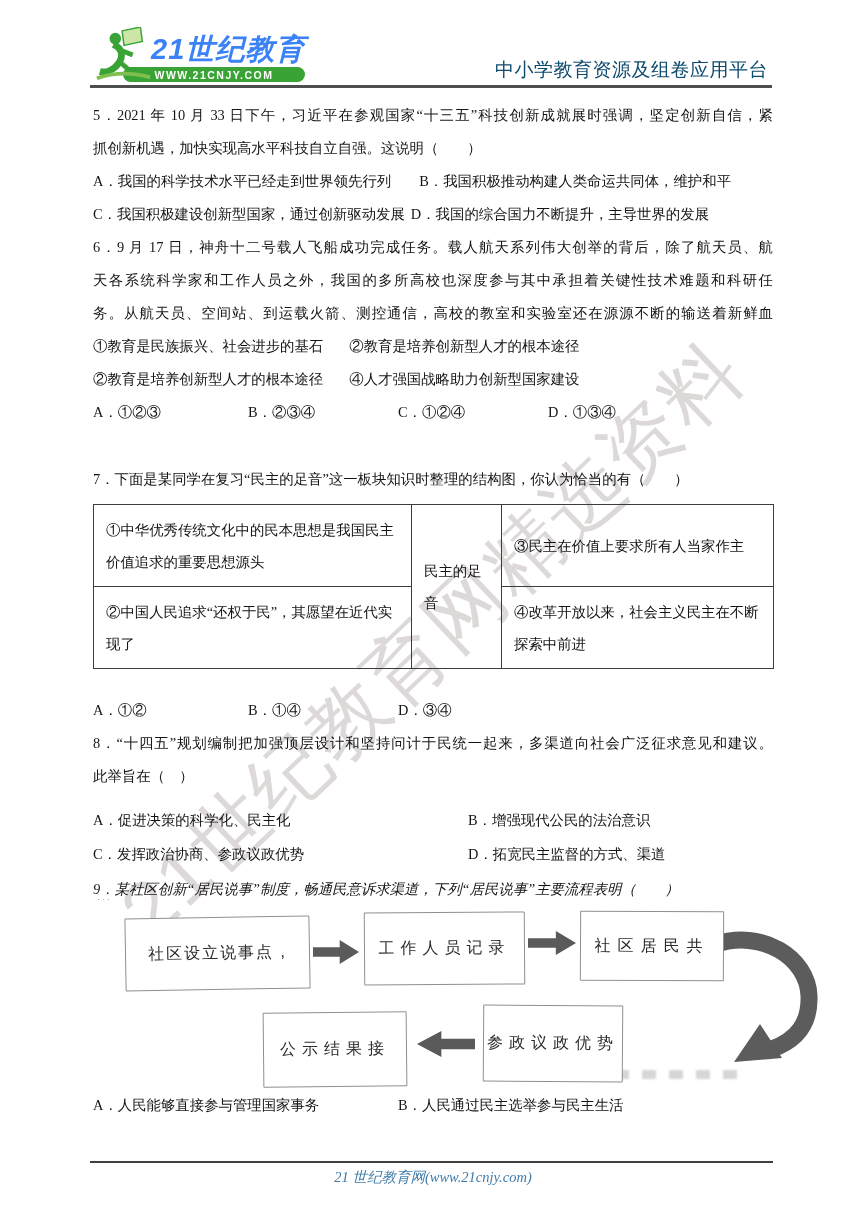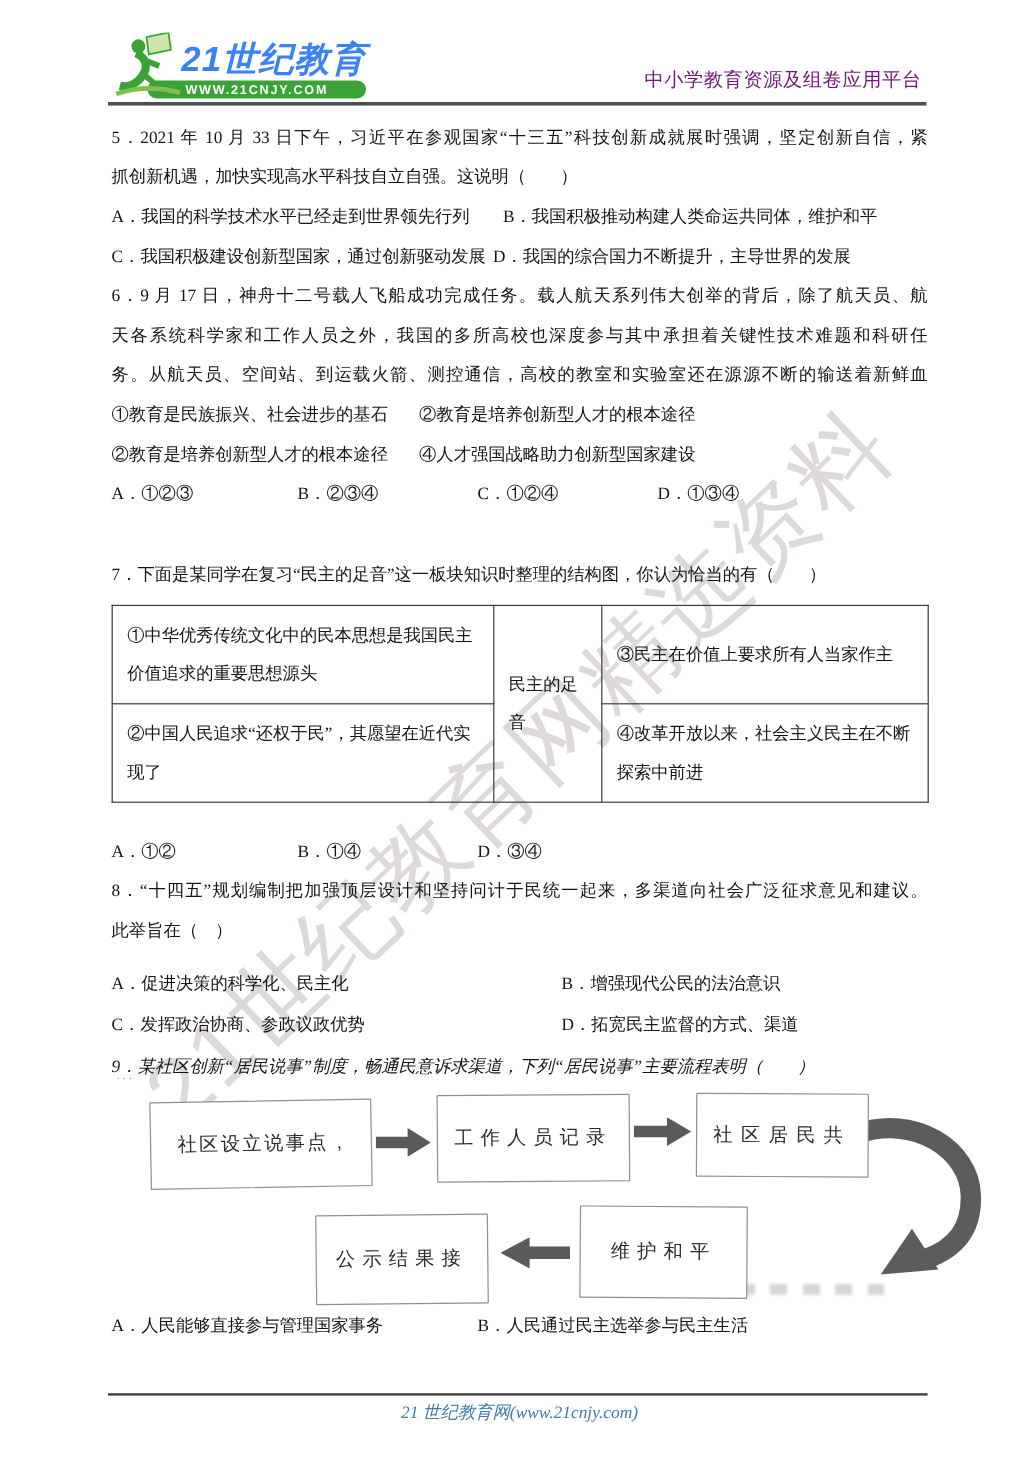--- a/index.html
+++ b/index.html
@@ -16,21 +16,21 @@
   }
   .url-bar{
     position:absolute;left:28px;top:40px;width:182px;height:15px;background:#3aa335;border-radius:8px;
     display:flex;align-items:center;justify-content:center;
   }
   .url-bar span{
     color:#ffffff;font-family:"Liberation Sans","DejaVu Sans",sans-serif;font-weight:bold;
     font-size:10.5px;letter-spacing:1.5px;white-space:nowrap;
   }
   .platform-title{
-    position:absolute;right:92px;top:57px;font-size:16px;color:#701a75;letter-spacing:.5px;z-index:3;white-space:nowrap;
+    position:absolute;right:92px;top:57px;font-size:19px;color:#0c4a6e;letter-spacing:.5px;z-index:3;white-space:nowrap;
   }
   .header-rule{position:absolute;left:90px;top:85px;width:682px;height:2.6px;background:#4e4e4e;z-index:3;}
   
   .watermark{
     position:absolute;left:0px;top:588px;width:866px;text-align:center;white-space:nowrap;
     font-family:"Liberation Sans","DejaVu Sans",sans-serif;font-weight:500;
     font-size:78px;letter-spacing:3px;color:#d9d3d3;opacity:.85;
     transform:rotate(-43.5deg);transform-origin:center;z-index:0;pointer-events:none;
   }
   
@@ -200,21 +200,21 @@
   <svg class="curve-arrow" width="108" height="150" viewBox="0 0 108 150">
     <path d="M2,25 C50,8 96,38 97,76 C98,103 85,120 60,129" fill="none" stroke="#5c5c5c" stroke-width="17"></path>
     <polygon points="22,142 70,138 48,104" fill="#5c5c5c"></polygon>
   </svg>
 
   <div class="fbox" style="left:263px;top:1012px;width:142px;height:73px;transform:rotate(-0.6deg);">
     <span>公示结果接</span>
   </div>
   <div class="barrow ar-left" style="left:417px;top:1031px;width:58px;height:26px;"></div>
   <div class="fbox" style="left:483px;top:1005px;width:138px;height:75px;transform:rotate(0.4deg);">
-    <span>维护和平</span>
+    <span>参政议政优势</span>
   </div>
   <div class="smudge"></div>
 </div>
 
 <div class="sec" style="top:1089px;">
   <div class="optrow grid2">
     <span>A．人民能够直接参与管理国家事务</span>
     <span>B．人民通过民主选举参与民主生活</span>
   </div>
 </div>

